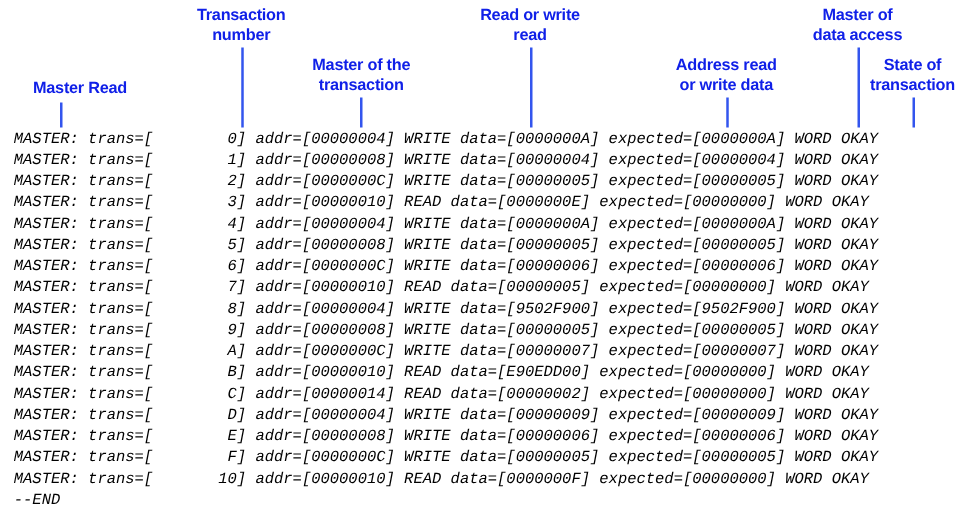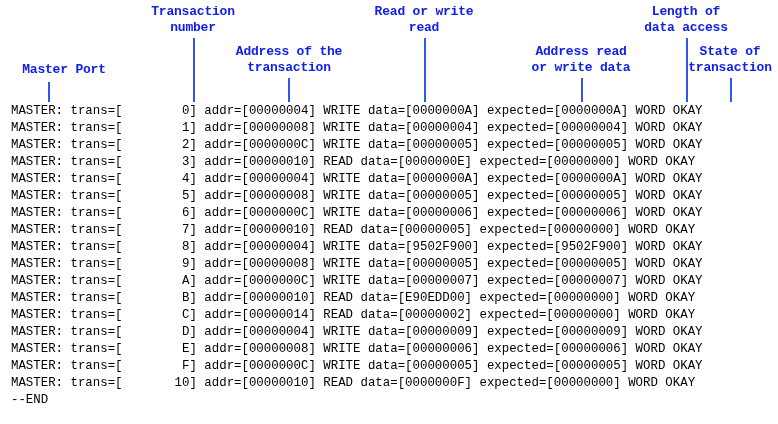--- a/index.html
+++ b/index.html
@@ -21,21 +21,21 @@
     left: 0;
     top: 0;
     width: 778px;
     height: 424px;
   }
 
   
   .callout {
     position: absolute;
     color: #1020e8;
-    font-family: Liberation Mono, monospace;
+    font-family: Liberation Sans, sans-serif;
     font-weight: bold;
     font-size: 13px;
     line-height: 16px;
     text-align: center;
     white-space: pre-line;
     letter-spacing: -0.2px;
   }
 
   .leader {
     position: absolute;
@@ -51,43 +51,44 @@
     font-family: "Liberation Mono", "DejaVu Sans Mono", monospace;
     font-size: 12.4px;
     line-height: 17px;
     color: #000000;
     white-space: pre;
     letter-spacing: 0px;
   }
   .logline {
     white-space: pre;
     height: 17px;
+    font-style: italic;
   }
 </style>
 </head>
 <body>
 
 <div id="canvas">
 
   <div id="annotation-layer">
-      <div class="callout" style="left: 14px; top: 62px; width: 100px;">Master Port</div>
+      <div class="callout" style="left: 14px; top: 62px; width: 100px;">Master Read</div>
       <div class="leader" style="left: 48px; top: 82px; height: 20px; background: rgb(51, 85, 238);"></div>
       <div class="callout" style="left: 143px; top: 4px; width: 100px;">Transaction
 number</div>
       <div class="leader" style="left: 193px; top: 38px; height: 64px; background: rgb(51, 85, 238);"></div>
-      <div class="callout" style="left: 233px; top: 44px; width: 112px;">Address of the
+      <div class="callout" style="left: 233px; top: 44px; width: 112px;">Master of the
 transaction</div>
       <div class="leader" style="left: 288px; top: 78px; height: 24px; background: rgb(51, 85, 238);"></div>
       <div class="callout" style="left: 368px; top: 4px; width: 112px;">Read or write
 read</div>
       <div class="leader" style="left: 424px; top: 38px; height: 64px; background: rgb(51, 85, 238);"></div>
       <div class="callout" style="left: 525px; top: 44px; width: 112px;">Address read
 or write data</div>
       <div class="leader" style="left: 581px; top: 78px; height: 24px; background: rgb(51, 85, 238);"></div>
-      <div class="callout" style="left: 630px; top: 4px; width: 112px;">Length of
+      <div class="callout" style="left: 630px; top: 4px; width: 112px;">Master of
 data access</div>
       <div class="leader" style="left: 686px; top: 38px; height: 64px; background: rgb(51, 85, 238);"></div>
       <div class="callout" style="left: 674px; top: 44px; width: 112px;">State of
 transaction</div>
       <div class="leader" style="left: 730px; top: 78px; height: 24px; background: rgb(51, 85, 238);"></div>
     </div>
 
   <div id="log"><div class="logline">MASTER: trans=[        0] addr=[00000004] WRITE data=[0000000A] expected=[0000000A] WORD OKAY</div><div class="logline">MASTER: trans=[        1] addr=[00000008] WRITE data=[00000004] expected=[00000004] WORD OKAY</div><div class="logline">MASTER: trans=[        2] addr=[0000000C] WRITE data=[00000005] expected=[00000005] WORD OKAY</div><div class="logline">MASTER: trans=[        3] addr=[00000010] READ data=[0000000E] expected=[00000000] WORD OKAY</div><div class="logline">MASTER: trans=[        4] addr=[00000004] WRITE data=[0000000A] expected=[0000000A] WORD OKAY</div><div class="logline">MASTER: trans=[        5] addr=[00000008] WRITE data=[00000005] expected=[00000005] WORD OKAY</div><div class="logline">MASTER: trans=[        6] addr=[0000000C] WRITE data=[00000006] expected=[00000006] WORD OKAY</div><div class="logline">MASTER: trans=[        7] addr=[00000010] READ data=[00000005] expected=[00000000] WORD OKAY</div><div class="logline">MASTER: trans=[        8] addr=[00000004] WRITE data=[9502F900] expected=[9502F900] WORD OKAY</div><div class="logline">MASTER: trans=[        9] addr=[00000008] WRITE data=[00000005] expected=[00000005] WORD OKAY</div><div class="logline">MASTER: trans=[        A] addr=[0000000C] WRITE data=[00000007] expected=[00000007] WORD OKAY</div><div class="logline">MASTER: trans=[        B] addr=[00000010] READ data=[E90EDD00] expected=[00000000] WORD OKAY</div><div class="logline">MASTER: trans=[        C] addr=[00000014] READ data=[00000002] expected=[00000000] WORD OKAY</div><div class="logline">MASTER: trans=[        D] addr=[00000004] WRITE data=[00000009] expected=[00000009] WORD OKAY</div><div class="logline">MASTER: trans=[        E] addr=[00000008] WRITE data=[00000006] expected=[00000006] WORD OKAY</div><div class="logline">MASTER: trans=[        F] addr=[0000000C] WRITE data=[00000005] expected=[00000005] WORD OKAY</div><div class="logline">MASTER: trans=[       10] addr=[00000010] READ data=[0000000F] expected=[00000000] WORD OKAY</div><div class="logline">--END</div></div>
 
 </div>

